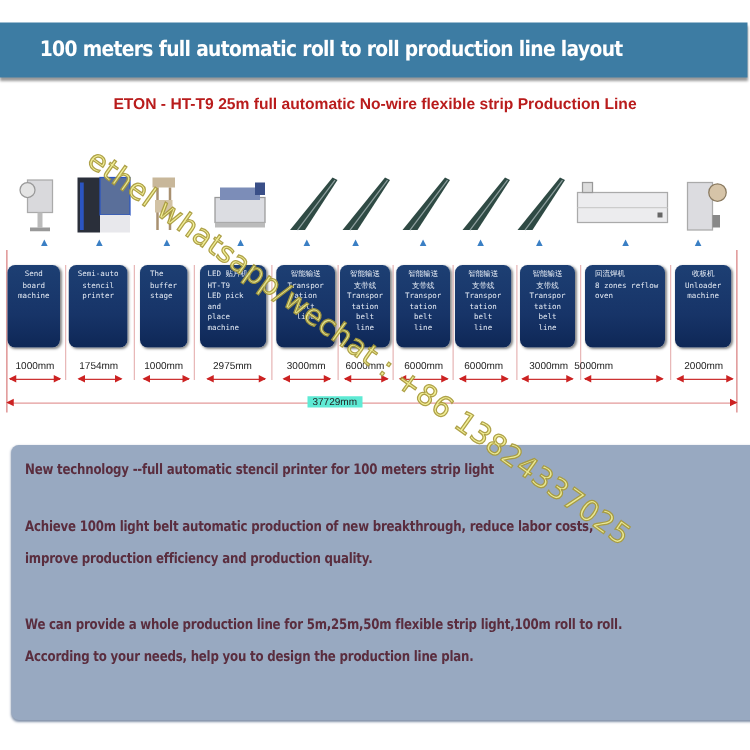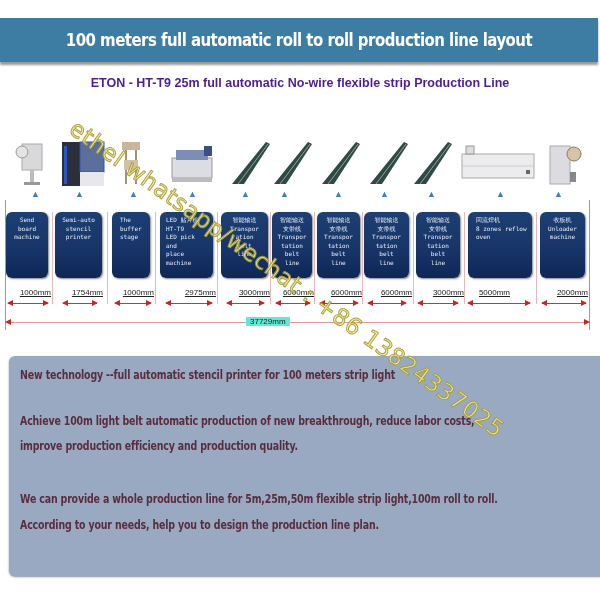--- a/index.html
+++ b/index.html
@@ -1,26 +1,26 @@
 <!DOCTYPE html>
 <html><head>
 <meta charset="utf-8">
 <style>
   * { box-sizing: border-box; margin: 0; padding: 0; }
   body { width: 600px; height: 600px; background: #ffffff; position: relative; overflow: hidden; font-family: "Liberation Sans", sans-serif; }
-  .header-bar { position: absolute; left: 0; top: 18px; width: 598px; height: 44px; background: #3d7ca3; box-shadow: 0 3px 2px #9a9a9a; display: flex; align-items: center; justify-content: center; }
+  .header-bar { position: absolute; left: 0; top: 18px; width: 598px; height: 44px; background: #3d7ca3; box-shadow: 0 3px 2px #9a9a9a; display: flex; align-items: center; justify-content: flex-start; }
   .header-title { color: #ffffff; font-family: "DejaVu Sans", sans-serif; font-weight: bold; font-size: 17px; letter-spacing: -0.6px; transform: scaleX(0.88); white-space: nowrap; }
-  .subtitle { position: absolute; left: 0; top: 76px; width: 600px; text-align: center; font-size: 12.5px; font-weight: bold; color: #4c1d95; }
+  .subtitle { position: absolute; left: 0; top: 76px; width: 600px; text-align: center; font-size: 12.5px; font-weight: bold; color: #b91c1c; }
   .machine { position: absolute; top: 140px; height: 48px; }
   .machine svg { width: 100%; height: 100%; }
   .arrow-up { position: absolute; top: 189px; width: 8px; height: 10px; color: #3a7fc4; font-size: 9px; line-height: 10px; text-align: center; }
   .box { position: absolute; top: 212px; height: 66px; border-radius: 6px; background: linear-gradient(180deg, #1d3f73 0%, #173468 60%, #0e2756 100%); color: #e6ecf5; font-family: "DejaVu Sans Mono", monospace; font-size: 6px; line-height: 8.5px; padding: 4px 4px; text-align: center; box-shadow: 1px 1px 2px #888; }
   .box.left { text-align: left; padding-left: 8px; }
   .col-sep { position: absolute; top: 212px; width: 1px; height: 92px; background: #e8b8b8; }
-  .dim { position: absolute; top: 288px; font-size: 8px; color: #222; text-align: right; text-decoration: underline; }
+  .dim { position: absolute; top: 288px; font-size: 8px; color: #222; text-align: center; }
   .dim-arrow { position: absolute; top: 303px; height: 2px; border-top: 1px solid #cc3333; }
   .dim-arrow::before { content: ""; position: absolute; left: -1px; top: -4px; border-right: 6px solid #cc2222; border-top: 3px solid transparent; border-bottom: 3px solid transparent; }
   .dim-arrow::after { content: ""; position: absolute; right: -1px; top: -4px; border-left: 6px solid #cc2222; border-top: 3px solid transparent; border-bottom: 3px solid transparent; }
   .total-line { position: absolute; left: 6px; top: 322px; width: 583px; border-top: 1px solid #e39a9a; }
   .total-line::before { content: ""; position: absolute; left: -1px; top: -4px; border-right: 6px solid #cc2222; border-top: 3px solid transparent; border-bottom: 3px solid transparent; }
   .total-line::after { content: ""; position: absolute; right: -1px; top: -4px; border-left: 6px solid #cc2222; border-top: 3px solid transparent; border-bottom: 3px solid transparent; }
   .total-label { position: absolute; left: 246px; top: 317px; background: #5eead4; padding: 0 4px; font-size: 8px; color: #222; }
   .left-rule { position: absolute; left: 5px; top: 200px; width: 1px; height: 130px; background: #d98080; }
   .right-rule { position: absolute; left: 589px; top: 200px; width: 1px; height: 130px; background: #d98080; }
   .info-panel { position: absolute; left: 9px; top: 356px; width: 598px; height: 220px; background: #98a9c1; border-radius: 6px; box-shadow: 0 1px 2px #8090a8; }

